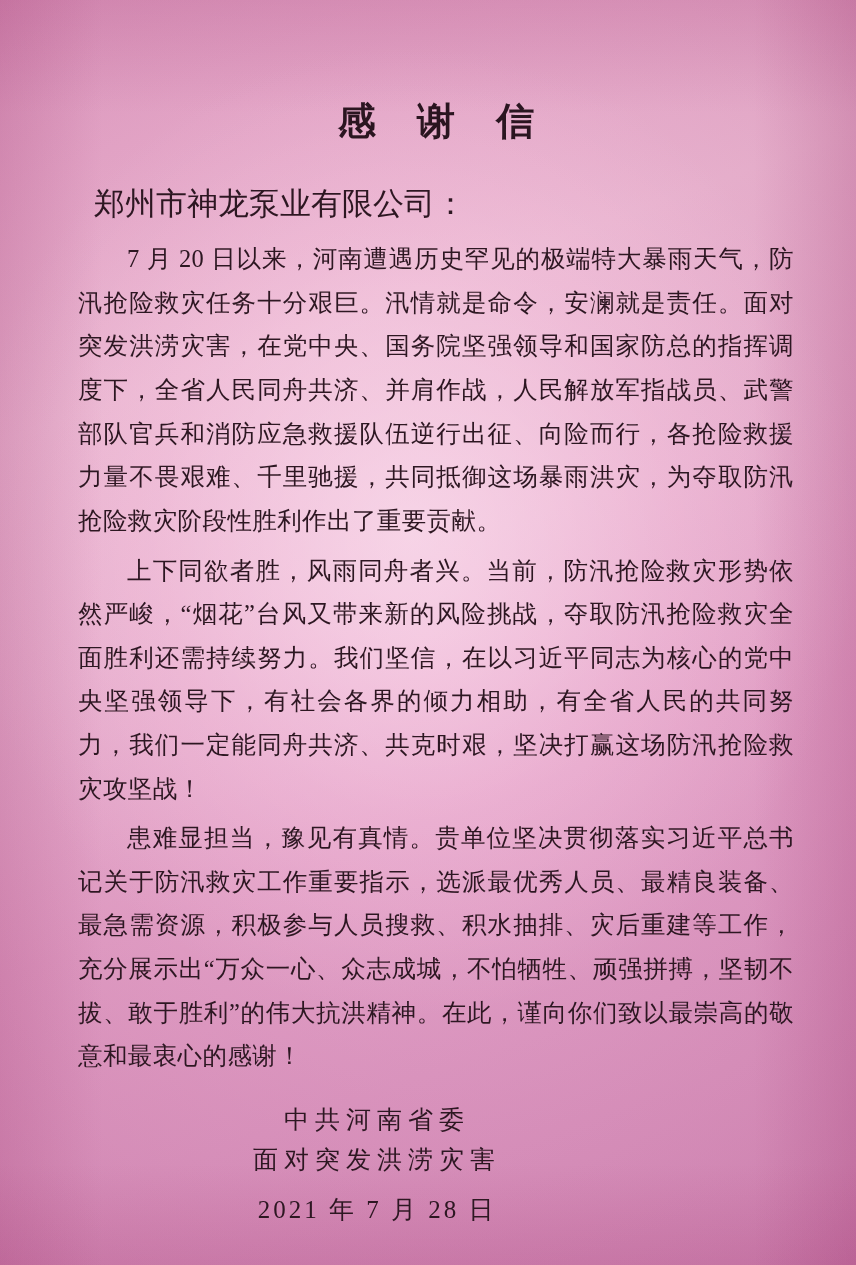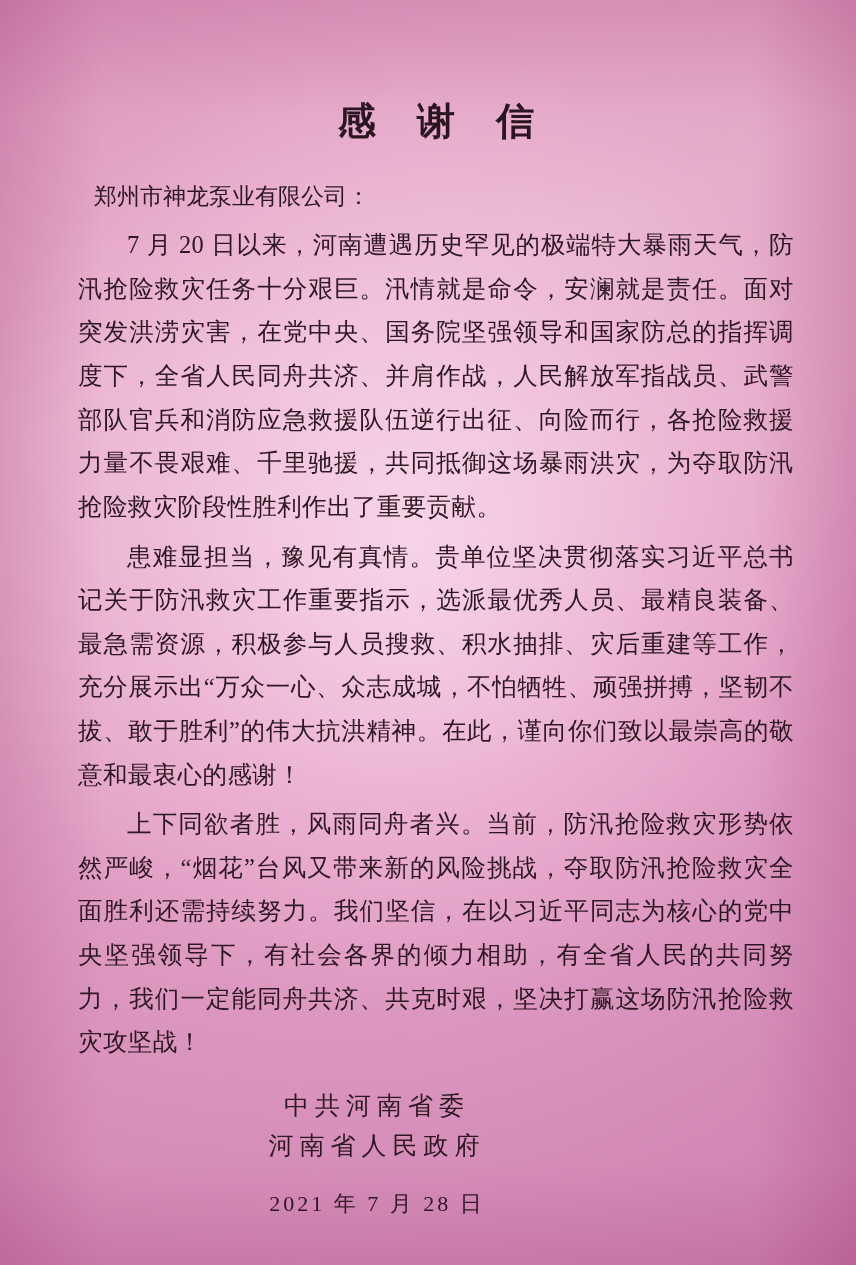--- a/index.html
+++ b/index.html
@@ -46,21 +46,21 @@
     font-size: 38px;
     font-weight: bold;
     letter-spacing: 14px;
     color: #2a1520;
     margin: 0 0 30px 0;
     text-indent: 14px;
     font-family: "DejaVu Serif", "Liberation Serif", serif;
   }
 
   .salutation {
-    font-size: 23px;
+    font-size: 31px;
     color: #2d1722;
     margin: 11px 0 6px 0;
     padding-left: 16px;
     line-height: 1.75;
   }
 
   .para {
     font-size: 24.5px;
     color: #2d1722;
     line-height: 1.78;
@@ -76,44 +76,44 @@
     text-align: center;
     padding-right: 118px;
   }
   .sig-line {
     font-size: 25px;
     color: #2d1722;
     line-height: 1.62;
     letter-spacing: 6px;
   }
   .sig-date {
-    font-size: 22px;
+    font-size: 25px;
     color: #2d1722;
     line-height: 1.7;
     letter-spacing: 3px;
     padding-right: 0px;
-    margin-top: 18px;
+    margin-top: 8px;
   }
 </style>
 </head>
 <body>
 
 <div class="page">
   <div class="content">
 
     <h1 class="doc-title">感 谢 信</h1>
 
     <p class="salutation">郑州市神龙泵业有限公司：</p>
 
     <p class="para">7 月 20 日以来，河南遭遇历史罕见的极端特大暴雨天气，防汛抢险救灾任务十分艰巨。汛情就是命令，安澜就是责任。面对突发洪涝灾害，在党中央、国务院坚强领导和国家防总的指挥调度下，全省人民同舟共济、并肩作战，人民解放军指战员、武警部队官兵和消防应急救援队伍逆行出征、向险而行，各抢险救援力量不畏艰难、千里驰援，共同抵御这场暴雨洪灾，为夺取防汛抢险救灾阶段性胜利作出了重要贡献。</p>
 
+    <p class="para">上下同欲者胜，风雨同舟者兴。当前，防汛抢险救灾形势依然严峻，“烟花”台风又带来新的风险挑战，夺取防汛抢险救灾全面胜利还需持续努力。我们坚信，在以习近平同志为核心的党中央坚强领导下，有社会各界的倾力相助，有全省人民的共同努力，我们一定能同舟共济、共克时艰，坚决打赢这场防汛抢险救灾攻坚战！</p>
+
     <p class="para">患难显担当，豫见有真情。贵单位坚决贯彻落实习近平总书记关于防汛救灾工作重要指示，选派最优秀人员、最精良装备、最急需资源，积极参与人员搜救、积水抽排、灾后重建等工作，充分展示出“万众一心、众志成城，不怕牺牲、顽强拼搏，坚韧不拔、敢于胜利”的伟大抗洪精神。在此，谨向你们致以最崇高的敬意和最衷心的感谢！</p>
-
-    <p class="para">上下同欲者胜，风雨同舟者兴。当前，防汛抢险救灾形势依然严峻，“烟花”台风又带来新的风险挑战，夺取防汛抢险救灾全面胜利还需持续努力。我们坚信，在以习近平同志为核心的党中央坚强领导下，有社会各界的倾力相助，有全省人民的共同努力，我们一定能同舟共济、共克时艰，坚决打赢这场防汛抢险救灾攻坚战！</p>
 
     <div class="sig-block">
       <div class="sig-line">中共河南省委</div>
-      <div class="sig-line">河南省人民政府</div>
+      <div class="sig-line">面对突发洪涝灾害</div>
       <div class="sig-date">2021 年 7 月 28 日</div>
     </div>
 
   </div>
 </div>
 
 </body></html>

